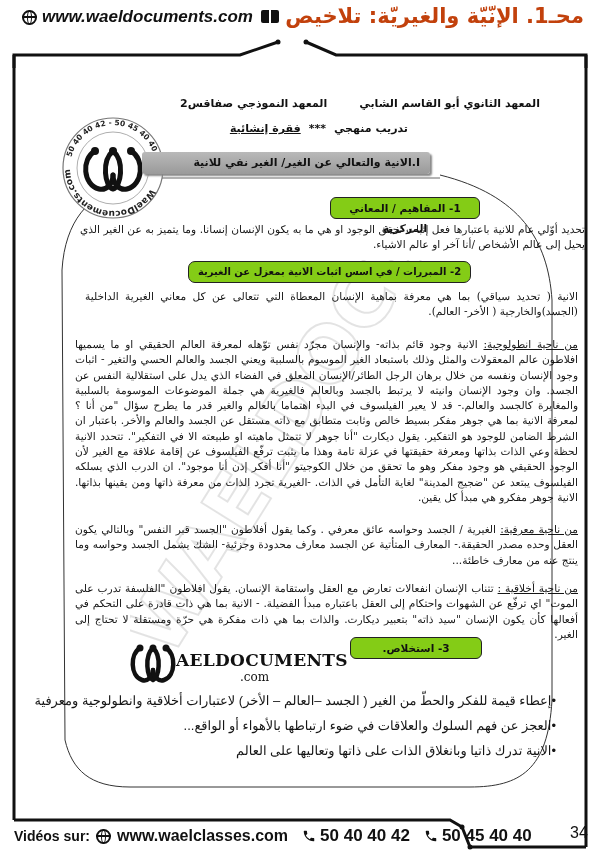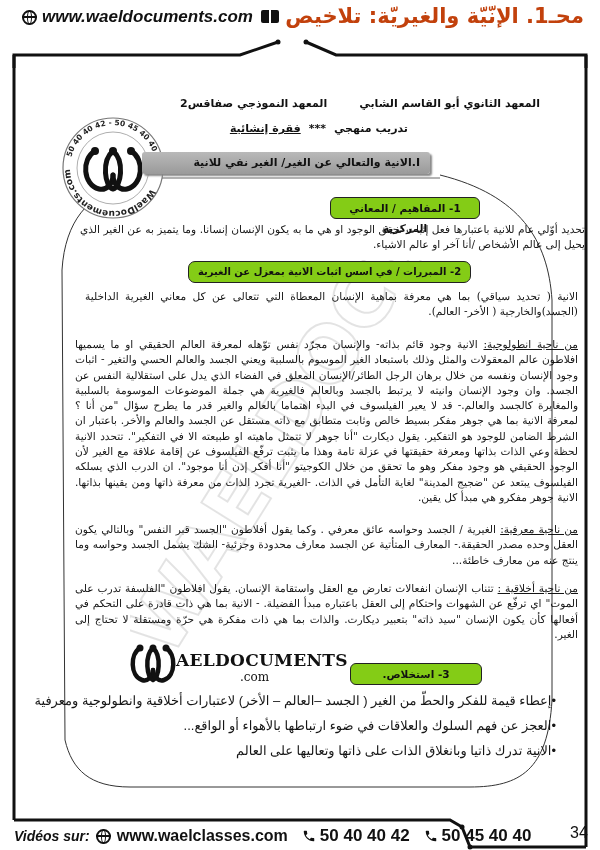--- a/index.html
+++ b/index.html
@@ -43,21 +43,21 @@
 
   .logo2 { position:absolute; left:128px; top:640px; width:160px; height:50px; }
   .logo2 .word { position:absolute; left:48px; top:10px; font-family:"DejaVu Serif", serif; font-size:17px; font-weight:bold; letter-spacing:0.3px; }
   .logo2 .com { position:absolute; left:112px; top:30px; font-family:"DejaVu Serif", serif; font-size:12px; }
 
   .watermark { position:absolute; left:130px; top:260px; width:380px; height:420px; pointer-events:none; opacity:0.13; }
 
   
   .footer { position:absolute; left:14px; top:825px; height:22px; display:flex; align-items:center; gap:6px;
             font-family:"Liberation Sans", sans-serif; font-weight:bold; color:#111; }
-  .footer .lbl { font-size:14px;font-style:italic; }
+  .footer .lbl { font-size:14px; }
   .footer .url { font-size:16px; }
   .footer .ph { font-size:17px; display:flex; align-items:center; gap:4px; margin-left:8px; }
   .phone-icon { display:inline-block; width:14px; height:14px; }
   .page-num { position:absolute; left:570px; top:824px; font-family:"Liberation Sans", sans-serif; font-size:16px; font-weight:normal; }
 </style>
 </head>
 <body>
 
 <div class="top-url">
   <span class="globe"></span>
@@ -150,21 +150,21 @@
       <path d="M38,6 C48,12 48,34 36,38 C30,40 25,34 25,28"></path>
     </g>
     <circle cx="12" cy="6" r="3.5" fill="#111"></circle>
       <circle cx="25" cy="6" r="3.5" fill="#111"></circle>
       <circle cx="38" cy="6" r="3.5" fill="#111"></circle>
   </svg>
   <span class="word">AELDOCUMENTS</span>
   <span class="com">.com</span>
 </div>
 
-<div class="box-label" style="left:350px;top:663px;width:132px;height:22px;line-height:20px;">3-  استخلاص.</div>
+<div class="box-label" style="left:350px;top:637px;width:132px;height:22px;line-height:20px;">3-  استخلاص.</div>
 
 <div class="bullet" style="right:44px;top:693px;">•إعطاء قيمة للفكر والحطّ من الغير ( الجسد –العالم – الأخر) لاعتبارات أخلاقية وانطولوجية ومعرفية</div>
 <div class="bullet" style="right:44px;top:718px;">•العجز عن فهم السلوك والعلاقات في ضوء ارتباطها بالأهواء أو الواقع...</div>
 <div class="bullet" style="right:44px;top:743px;">•الانية تدرك ذاتيا وبانغلاق الذات على ذاتها وتعاليها على العالم</div>
 
 <div class="footer">
   <span class="lbl">Vidéos sur:</span>
   <span class="globe"></span>
   <span class="url">www.waelclasses.com</span>
   <span class="ph">

